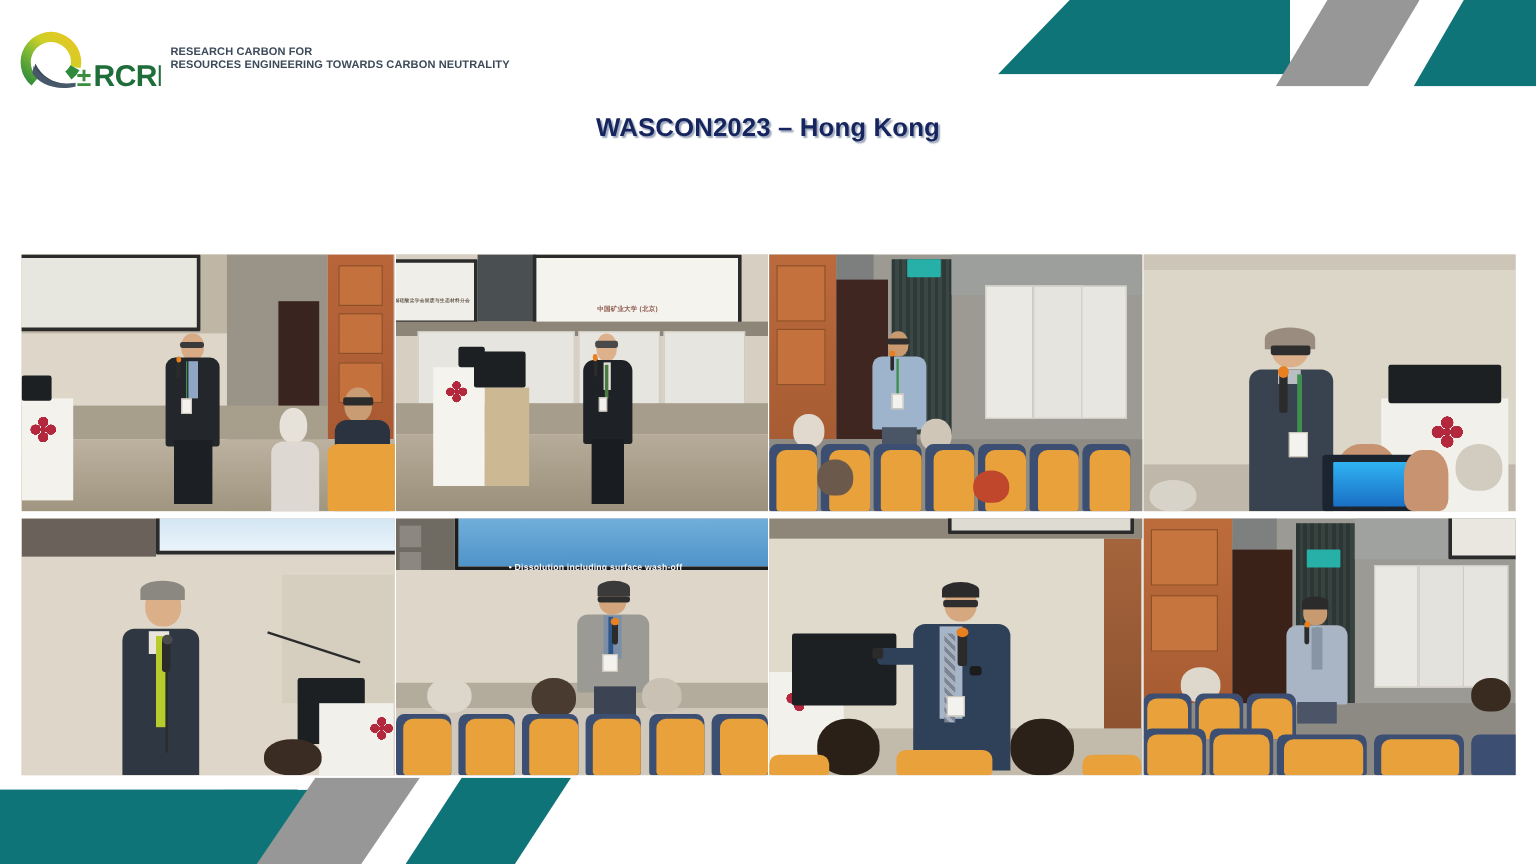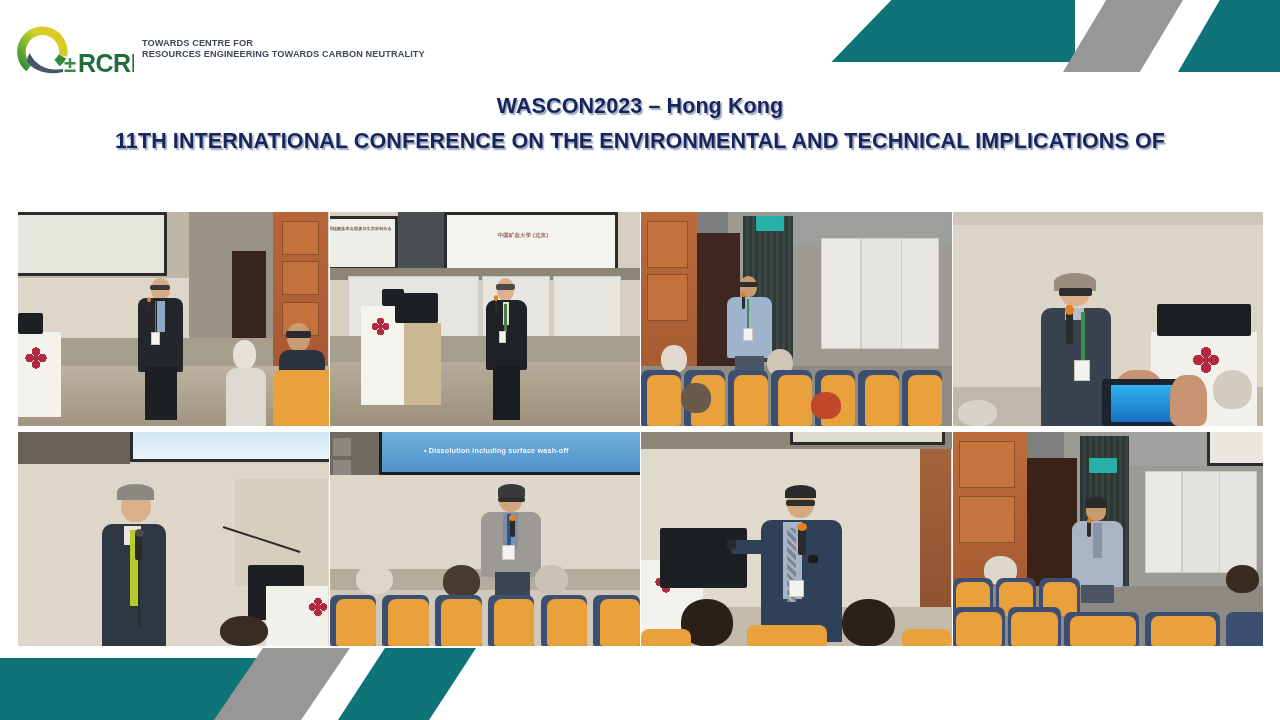--- a/index.html
+++ b/index.html
@@ -125,21 +125,21 @@
       radial-gradient(circle at 25% 25%, #b3283c 0 22%, transparent 23%),
       radial-gradient(circle at 75% 25%, #b3283c 0 22%, transparent 23%),
       radial-gradient(circle at 25% 75%, #b3283c 0 22%, transparent 23%),
       radial-gradient(circle at 75% 75%, #b3283c 0 22%, transparent 23%),
       radial-gradient(circle at 50% 50%, #b3283c 0 20%, transparent 21%);
     transform: rotate(45deg);
   }
   .slide-caption {
     position: absolute;
     font-size: 7.4px; font-weight: bold; color: #f2f6fb;
-    white-space: nowrap; letter-spacing: .2px;
+    white-space: nowrap; letter-spacing: .2px; margin-top: 22px;
   }
   .monitor { position: absolute; background: #1d2022; border-radius: 2px; }
   .doorway { position: absolute; background: #3a2420; }
   .woodpanel { position: absolute; background: #b9653a; }
   .exit-sign { position: absolute; background: #27b0a8; border-radius: 1px; }
   .curtain { position: absolute; background: #2f3a38; }
   .phone {
     position: absolute; background: #1c2430; border-radius: 3px;
   }
   .phone-screen { position: absolute; background: #2aa6ef; border-radius: 1px; }
@@ -181,28 +181,27 @@
 
         <path d="M 13.5 33 C 19 45, 32 52, 46 49 C 36 55, 18 52, 11.5 40 Z" fill="#3c4a5a"></path>
         <path d="M 12 35 C 20 47, 34 52, 47 49 L 47 52 C 31 56, 16 50, 11 41 Z" fill="#47586b"></path>
 
         <text x="48" y="52" font-family="'Liberation Sans', sans-serif" font-size="22" font-weight="bold" fill="#3a8f3f">±</text>
 
         <text x="62" y="52" font-family="'Liberation Sans', sans-serif" font-size="25" font-weight="bold" fill="#1f6e3a" letter-spacing="-0.5">RCRE</text>
       </svg>
     </div>
     <div class="logo-text">
-      <div class="logo-line-en">TOWARDS CENTRE FOR</div>
+      <div class="logo-line-en">RESEARCH CARBON FOR</div>
       <div class="logo-line-en">RESOURCES ENGINEERING TOWARDS CARBON NEUTRALITY</div>
     </div>
   </div>
 
   <div class="title-wrap">
     <div class="title-main">WASCON2023 – Hong Kong</div>
-    <div class="title-sub">11TH INTERNATIONAL CONFERENCE ON THE ENVIRONMENTAL AND TECHNICAL IMPLICATIONS OF</div>
   </div>
 
   <div class="grid">
 
     <div class="photo">
       <div class="ph-scene">
         <div class="wall" style="inset:0;background:#d9d1c4;"></div>
         <div class="wall" style="left:0;top:0;width:55%;height:31%;background:#bfb6a6;"></div>
         <div class="screen" style="left:-6%;top:0;width:54%;height:30%;background:#e7e6df;"></div>
         <div class="wall" style="left:55%;top:0;width:27%;height:100%;background:#9a9488;"></div>

